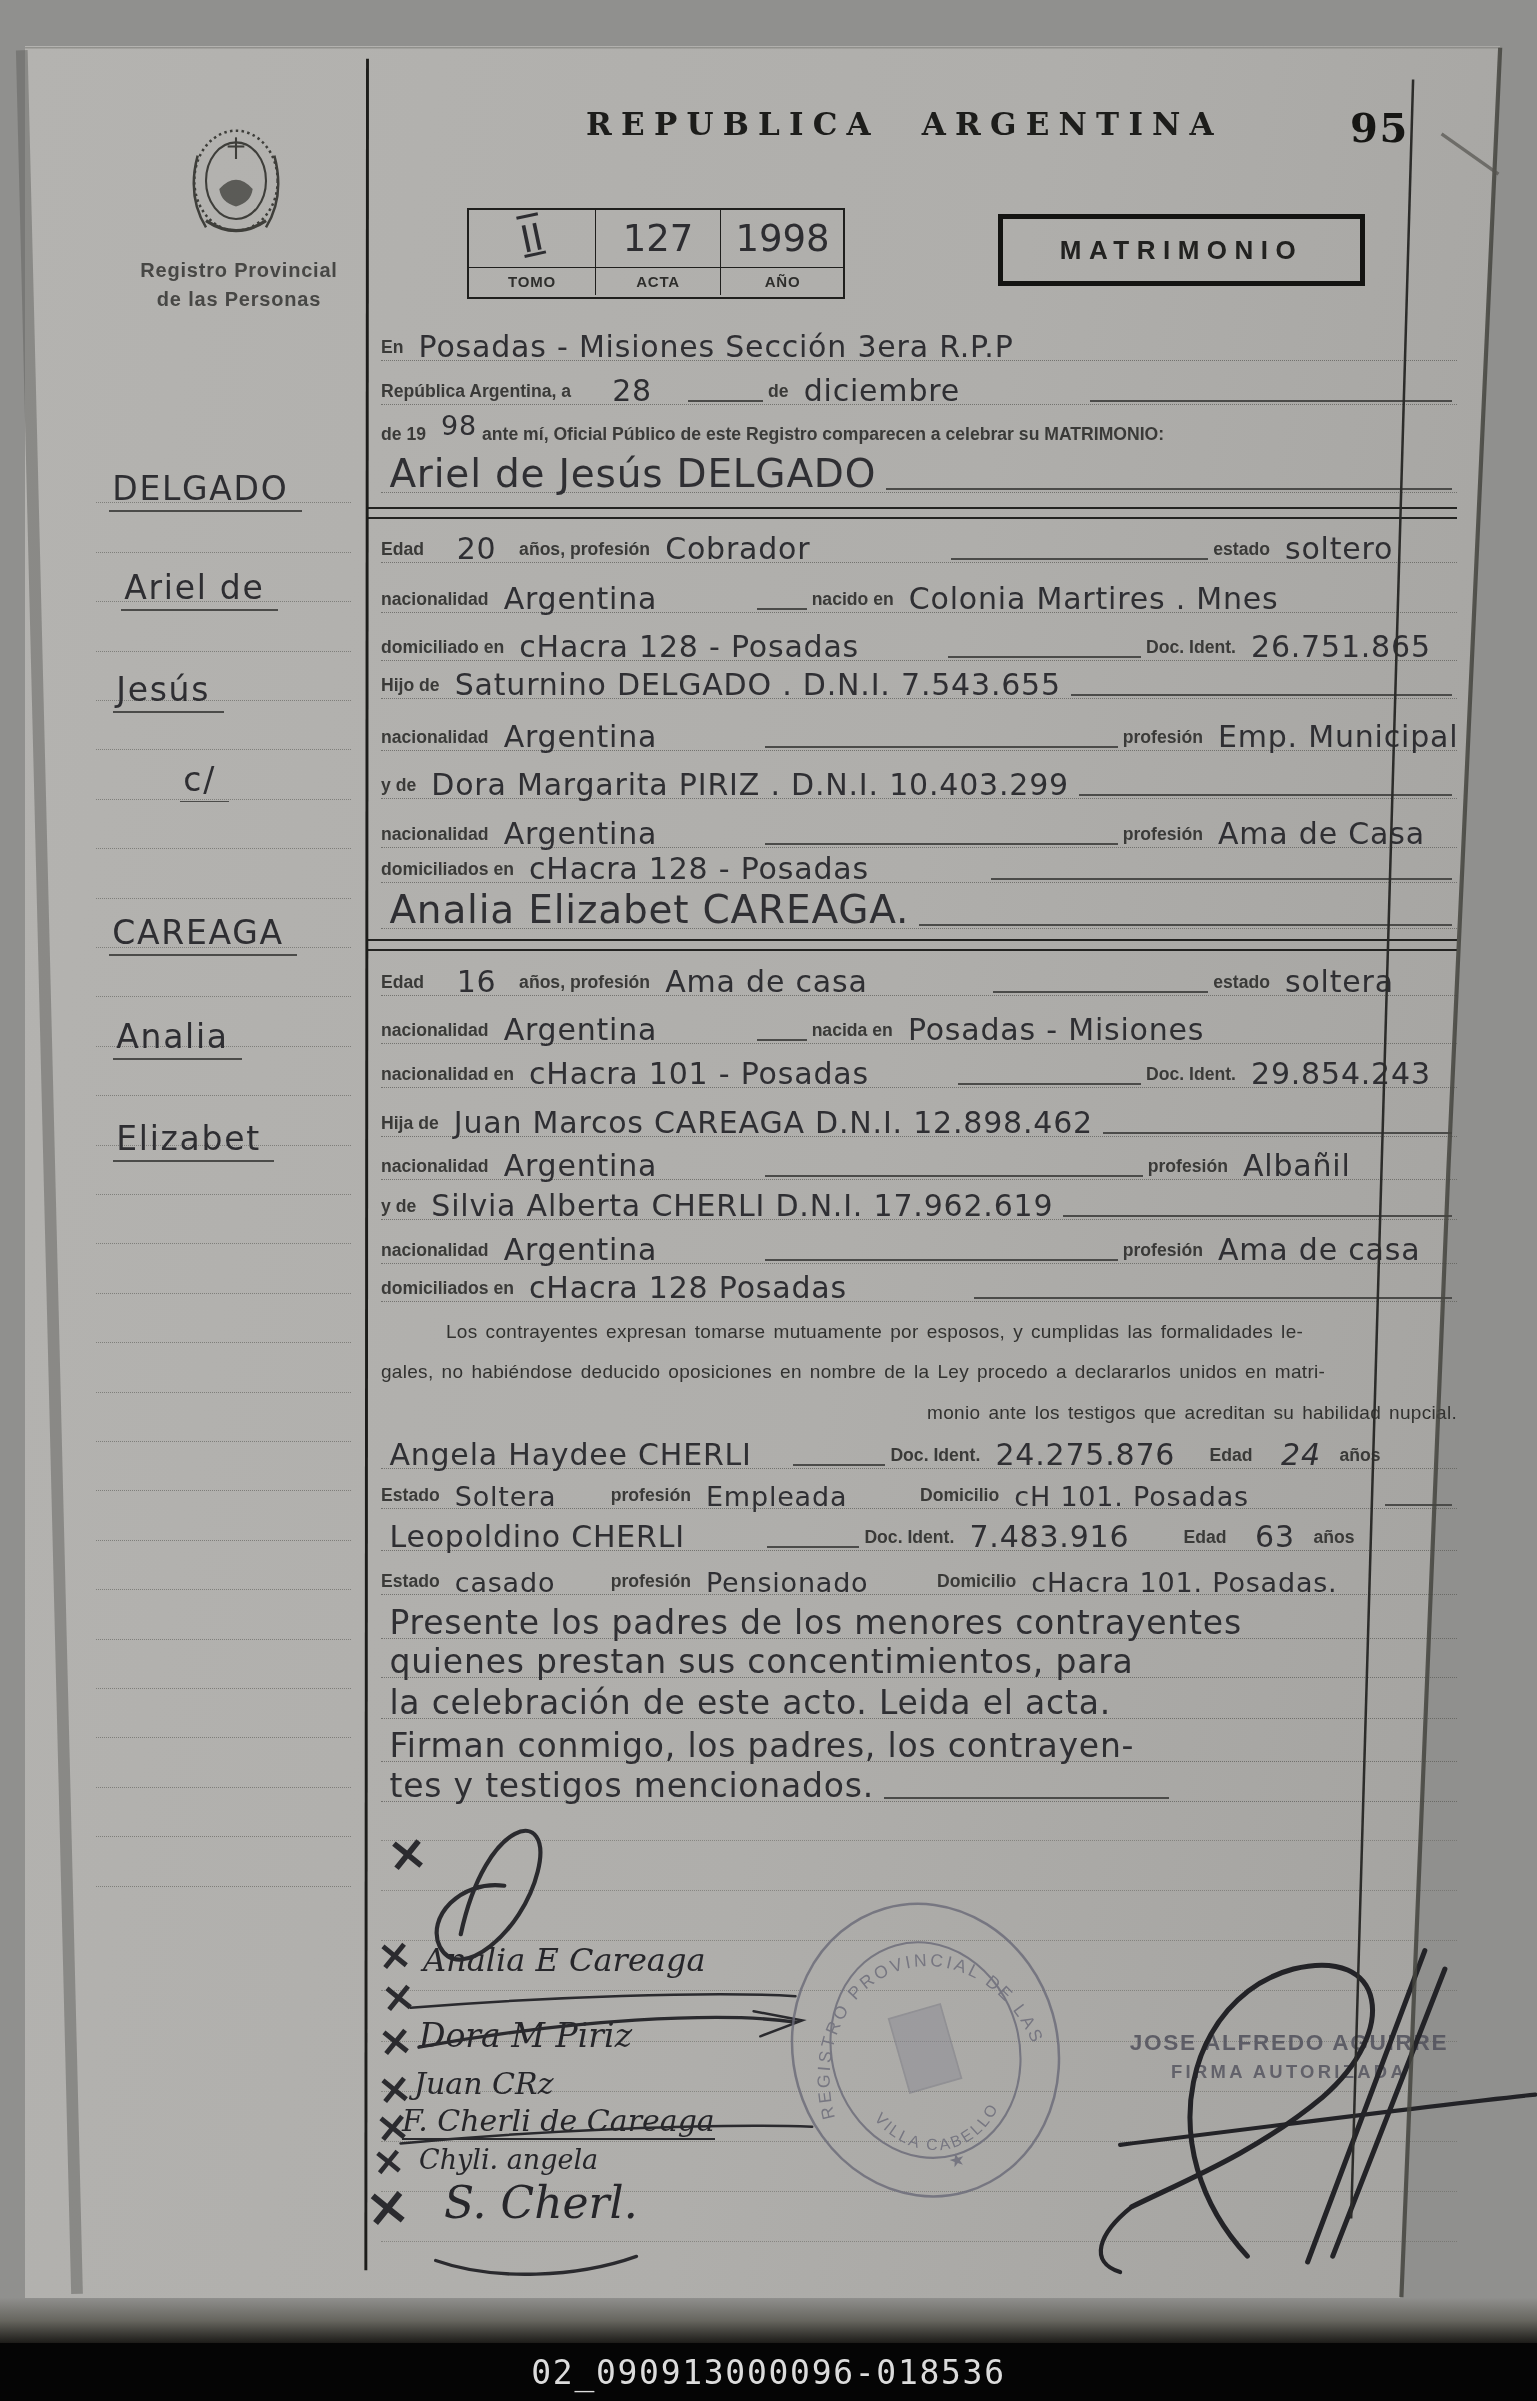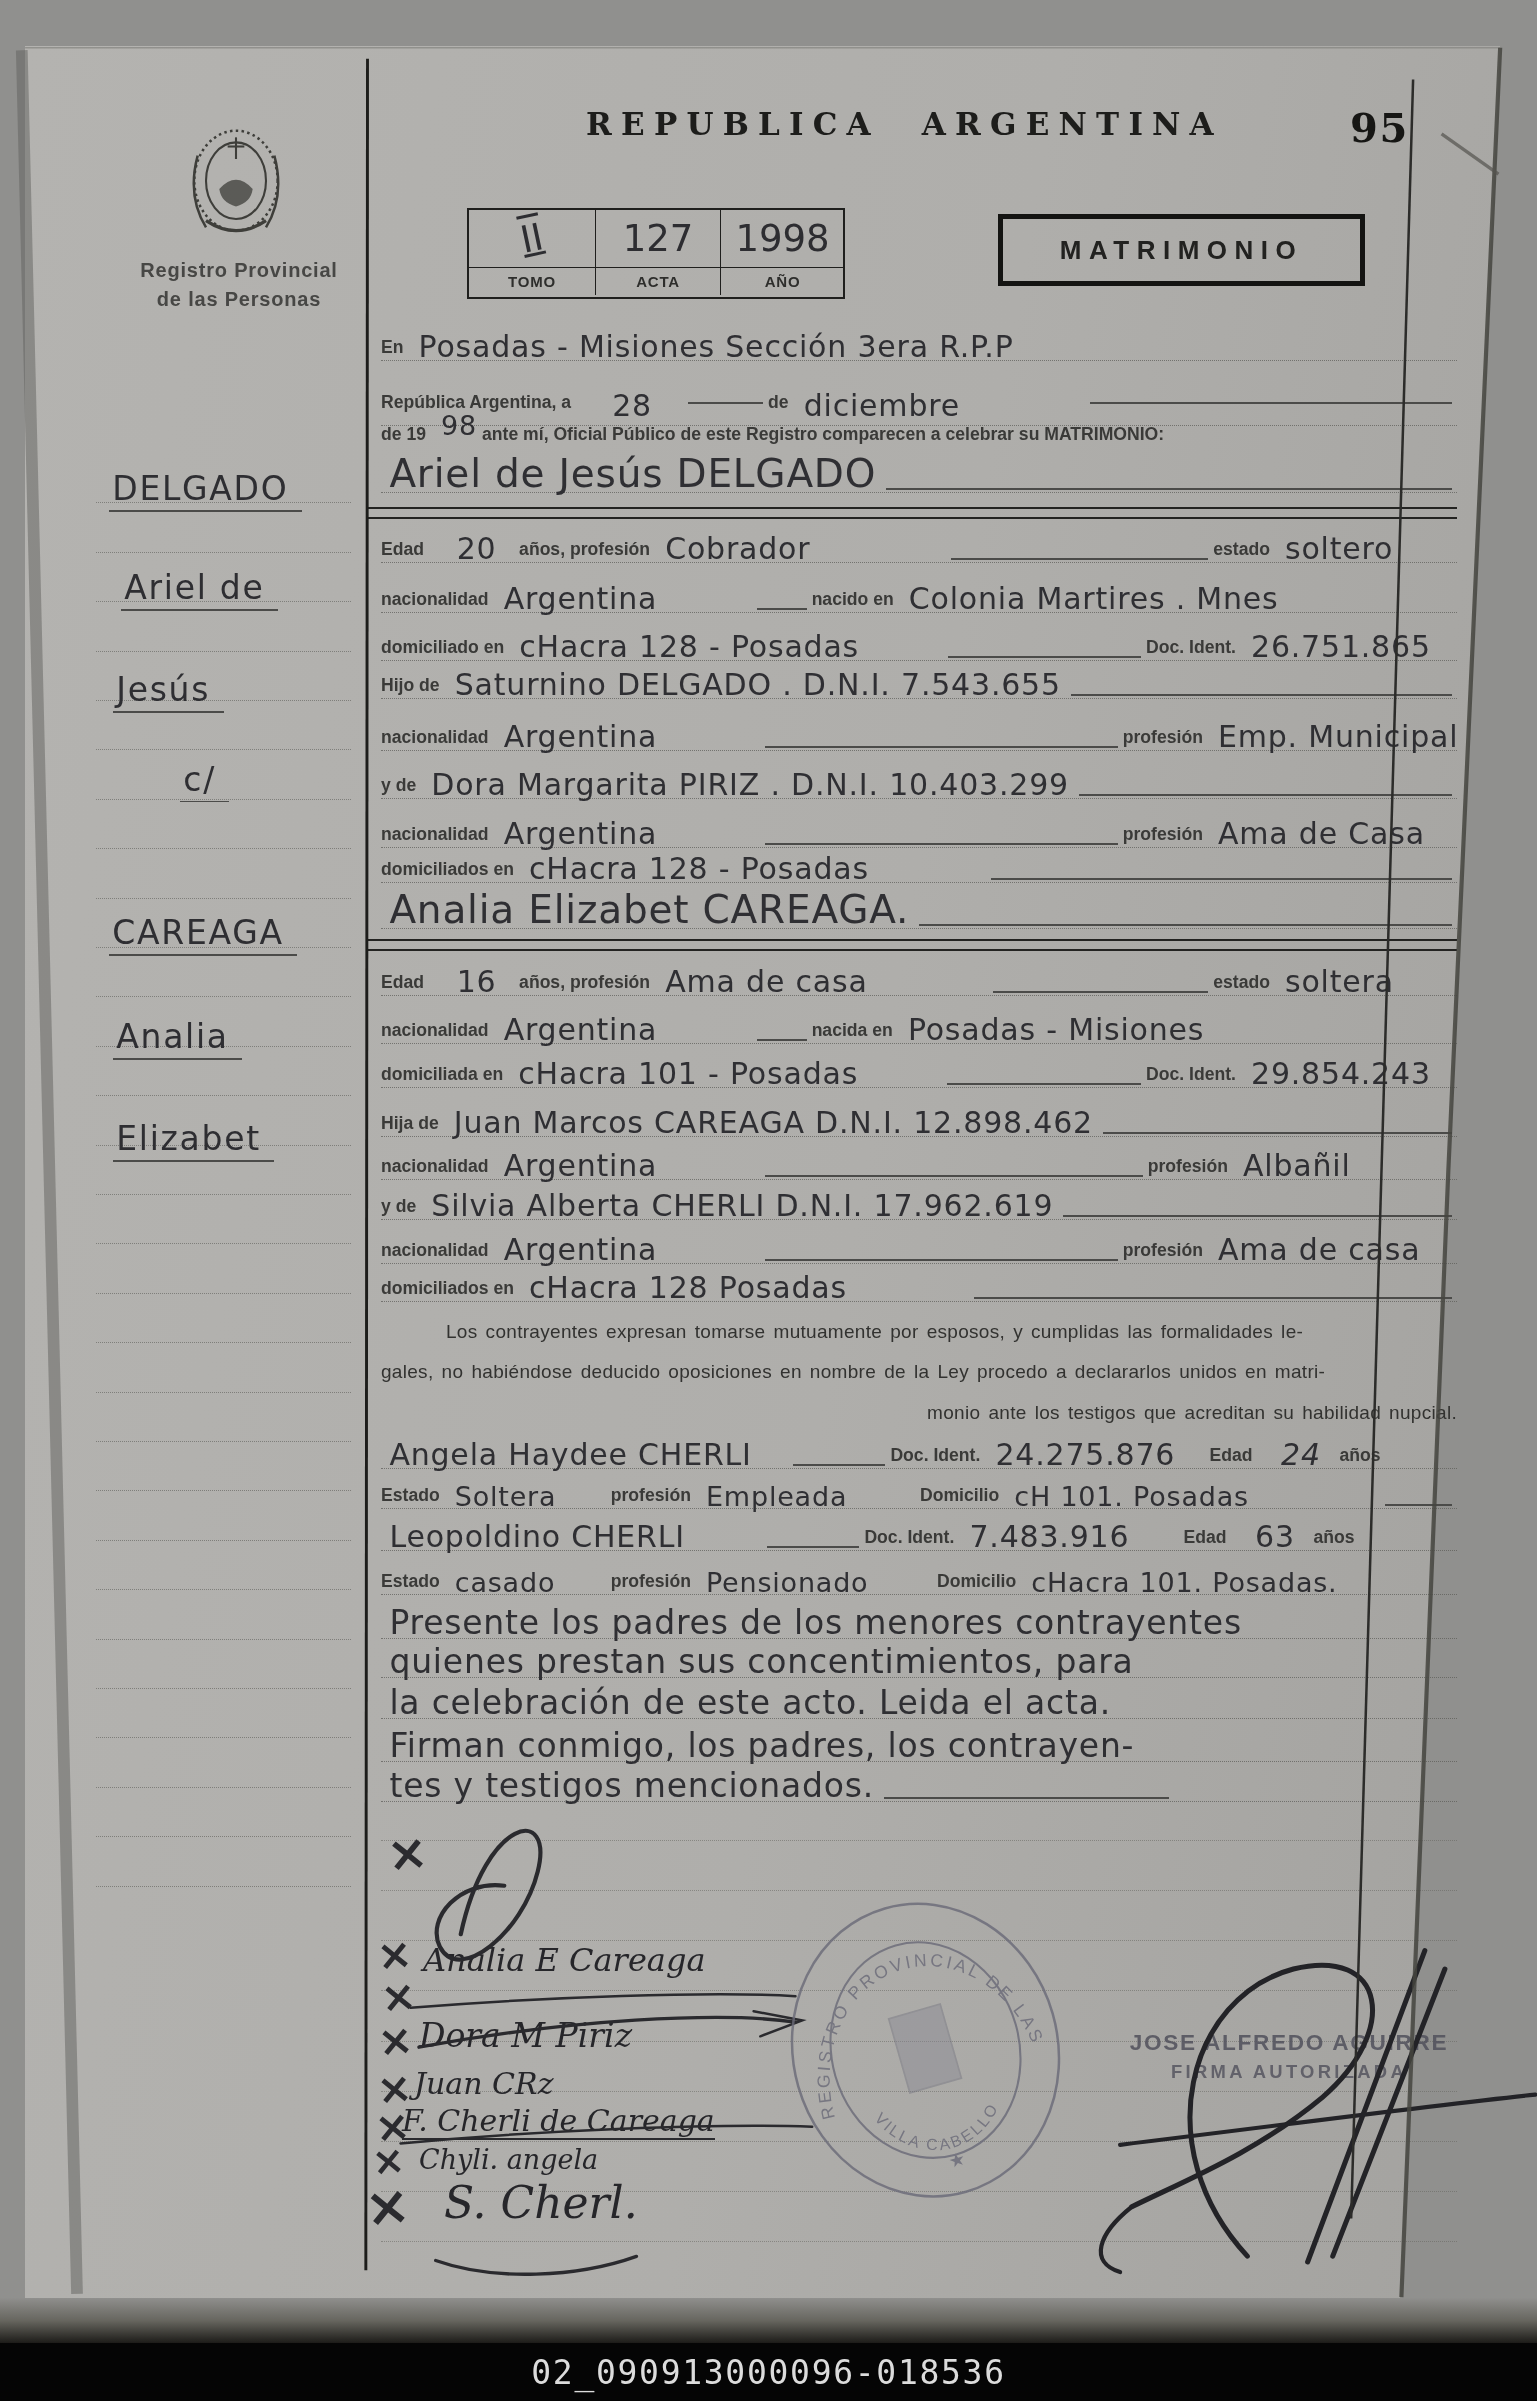--- a/index.html
+++ b/index.html
@@ -108,21 +108,21 @@
   <div class="mname" style="left:113px;top:670px;">Jesús</div>
   <div class="mname" style="left:180px;top:760px;border-bottom-width:1.7px;">c/</div>
   <div class="mname" style="left:109px;top:913px;">CAREAGA</div>
   <div class="mname" style="left:113px;top:1017px;">Analia</div>
   <div class="mname" style="left:113px;top:1119px;">Elizabet</div>
 
   <div class="row" style="top:317px;">
     <span class="lbl">En</span>
     <span class="hw" style="flex:1;">Posadas - Misiones  Sección 3era  R.P.P</span>
   </div>
-  <div class="row" style="top:382px;align-items:center;">
+  <div class="row" style="top:361px;">
     <span class="lbl">República Argentina, a</span>
     <span class="hw ctr" style="width:92px;">28</span>
     <span class="fill" style="flex:0 0 75px;"></span>
     <span class="lbl">de</span>
     <span class="hw" style="width:276px;">diciembre</span>
     <span class="fill"></span>
   </div>
   <div class="row noline" style="top:404px;">
     <span class="lbl">de 19</span>
     <span class="hw" style="font-size:27px;transform:translateY(-10px);">98</span>
@@ -203,21 +203,21 @@
     <span class="hw" style="width:167px;">soltera</span>
   </div>
   <div class="row" style="top:1000px;">
     <span class="lbl">nacionalidad</span>
     <span class="hw" style="width:243px;">Argentina</span>
     <span class="fill" style="flex:0 0 50px;"></span>
     <span class="lbl">nacida en</span>
     <span class="hw" style="flex:1;">Posadas - Misiones</span>
   </div>
   <div class="row" style="top:1044px;">
-    <span class="lbl">domiciliada en</span>
+    <span class="lbl">nacionalidad en</span>
     <span class="hw" style="width:419px;">cHacra 101 - Posadas</span>
     <span class="fill"></span>
     <span class="lbl">Doc. Ident.</span>
     <span class="hw" style="width:201px;">29.854.243</span>
   </div>
   <div class="row" style="top:1093px;">
     <span class="lbl">Hija de</span>
     <span class="hw">Juan Marcos  CAREAGA D.N.I. 12.898.462</span>
     <span class="fill"></span>
   </div>

